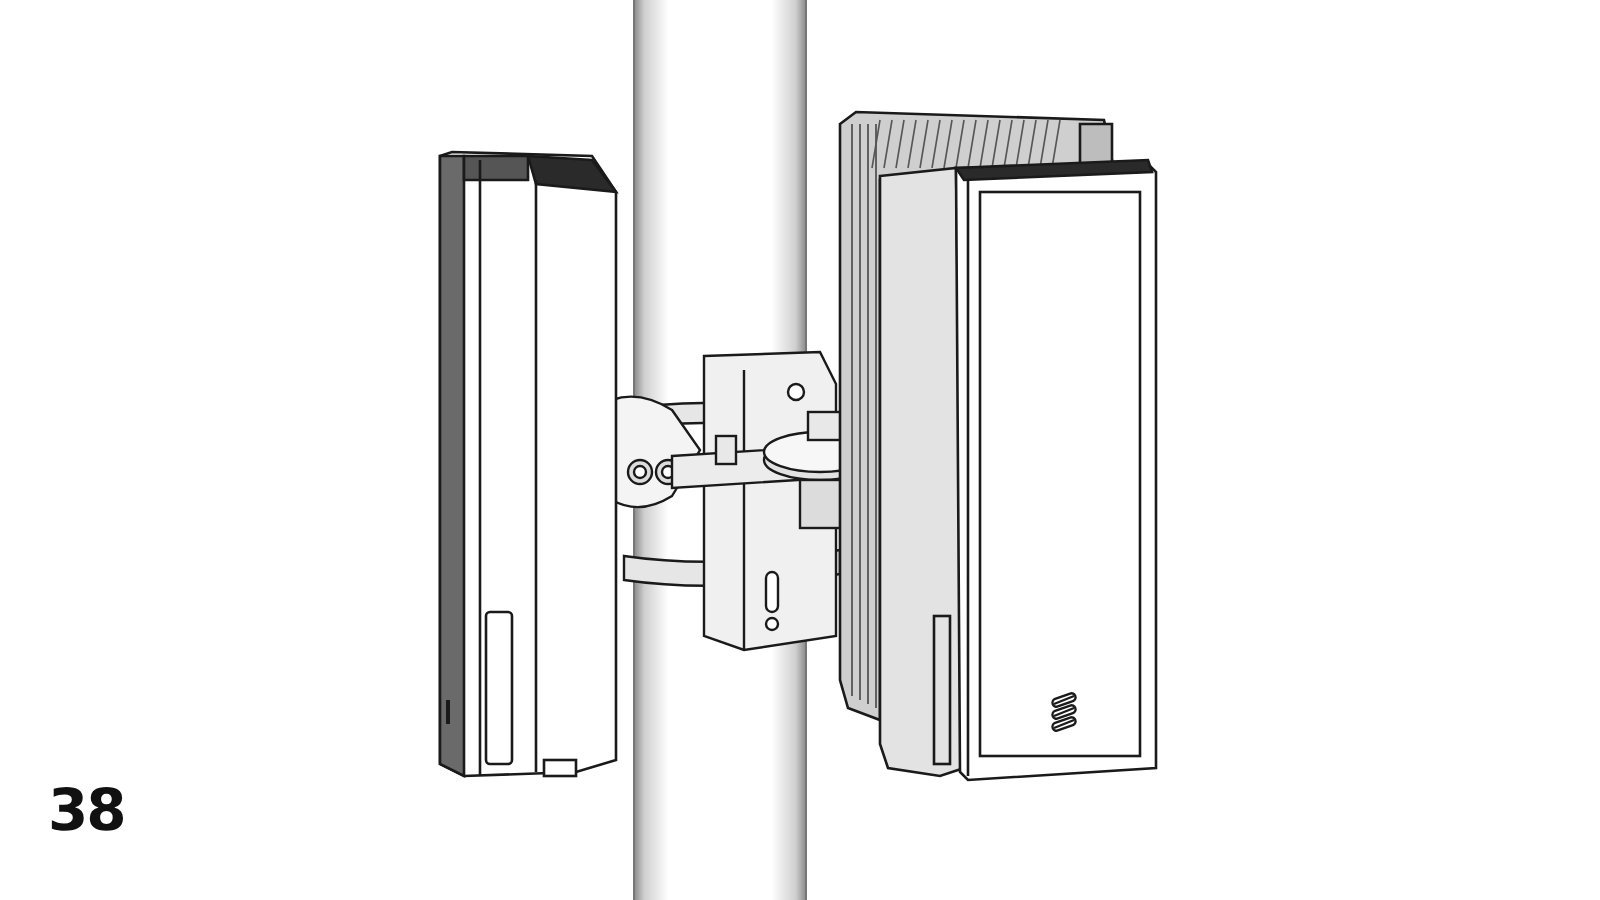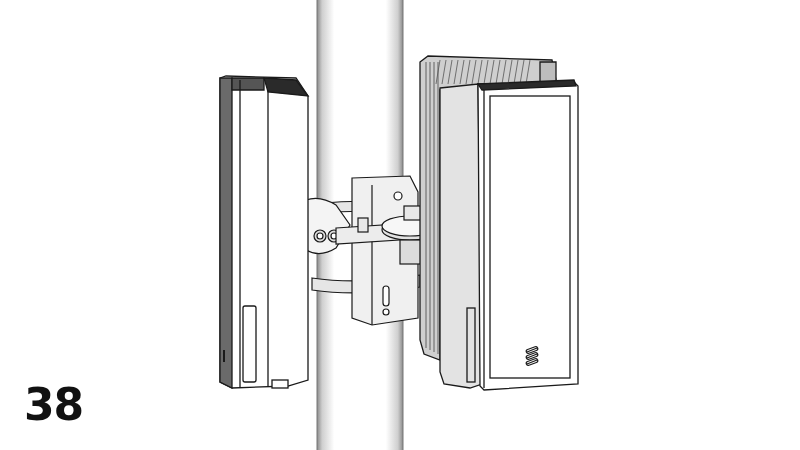--- a/index.html
+++ b/index.html
@@ -1,17 +1,17 @@
 <!DOCTYPE html>
 <html><head>
 <meta charset="utf-8">
 <style>
   html, body { margin: 0; padding: 0; background: #ffffff; }
   body { width: 800px; height: 450px; position: relative; overflow: hidden; font-family: "DejaVu Sans", sans-serif; }
-  .step-number { position: absolute; left: 24px; top: 380px; font-family: "DejaVu Sans", sans-serif; font-weight: 900; font-size: 44px; line-height: 50px; color: #111111; letter-spacing: -1px; }
+  .step-number { position: absolute; left: 24px; top: 380px; font-family: "DejaVu Sans", sans-serif; font-weight: 900; font-size: 29px; line-height: 50px; color: #111111; letter-spacing: -1px; }
   svg.illus { position: absolute; left: 0; top: 0; }
 </style>
 </head>
 <body>
 
 <div class="step-number">38</div>
 
 <svg class="illus" width="800" height="450" viewBox="0 0 800 450">
   <defs>
     <linearGradient id="poleGrad" x1="0" x2="1" y1="0" y2="0">

